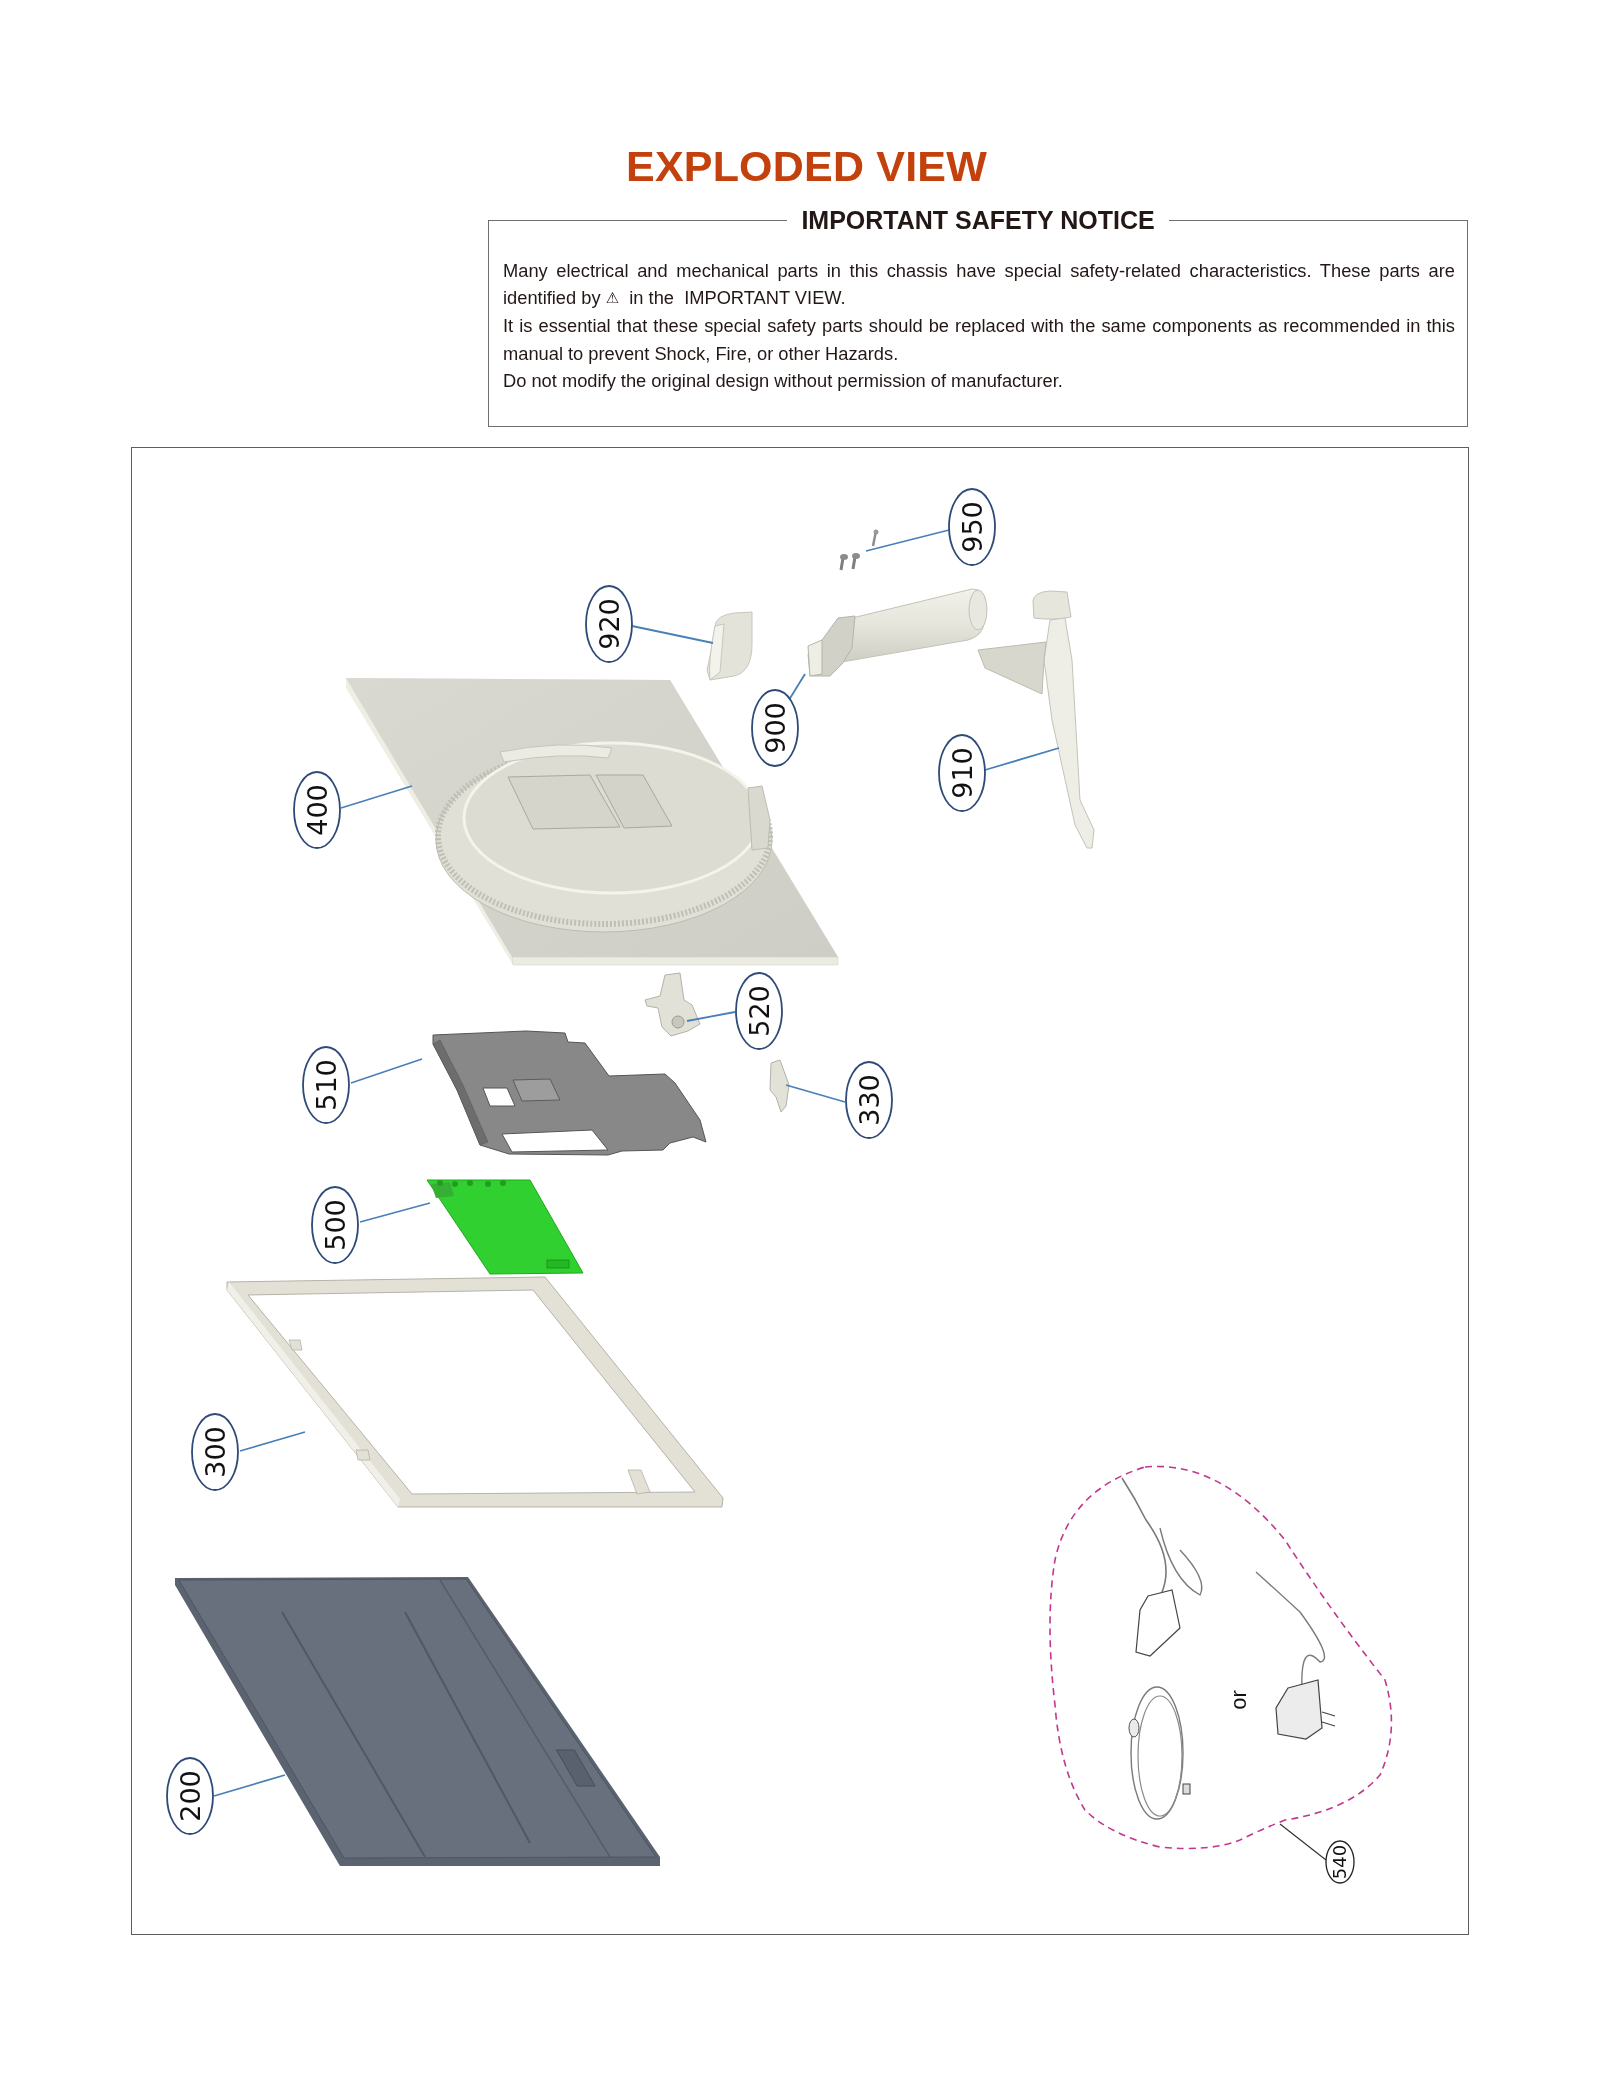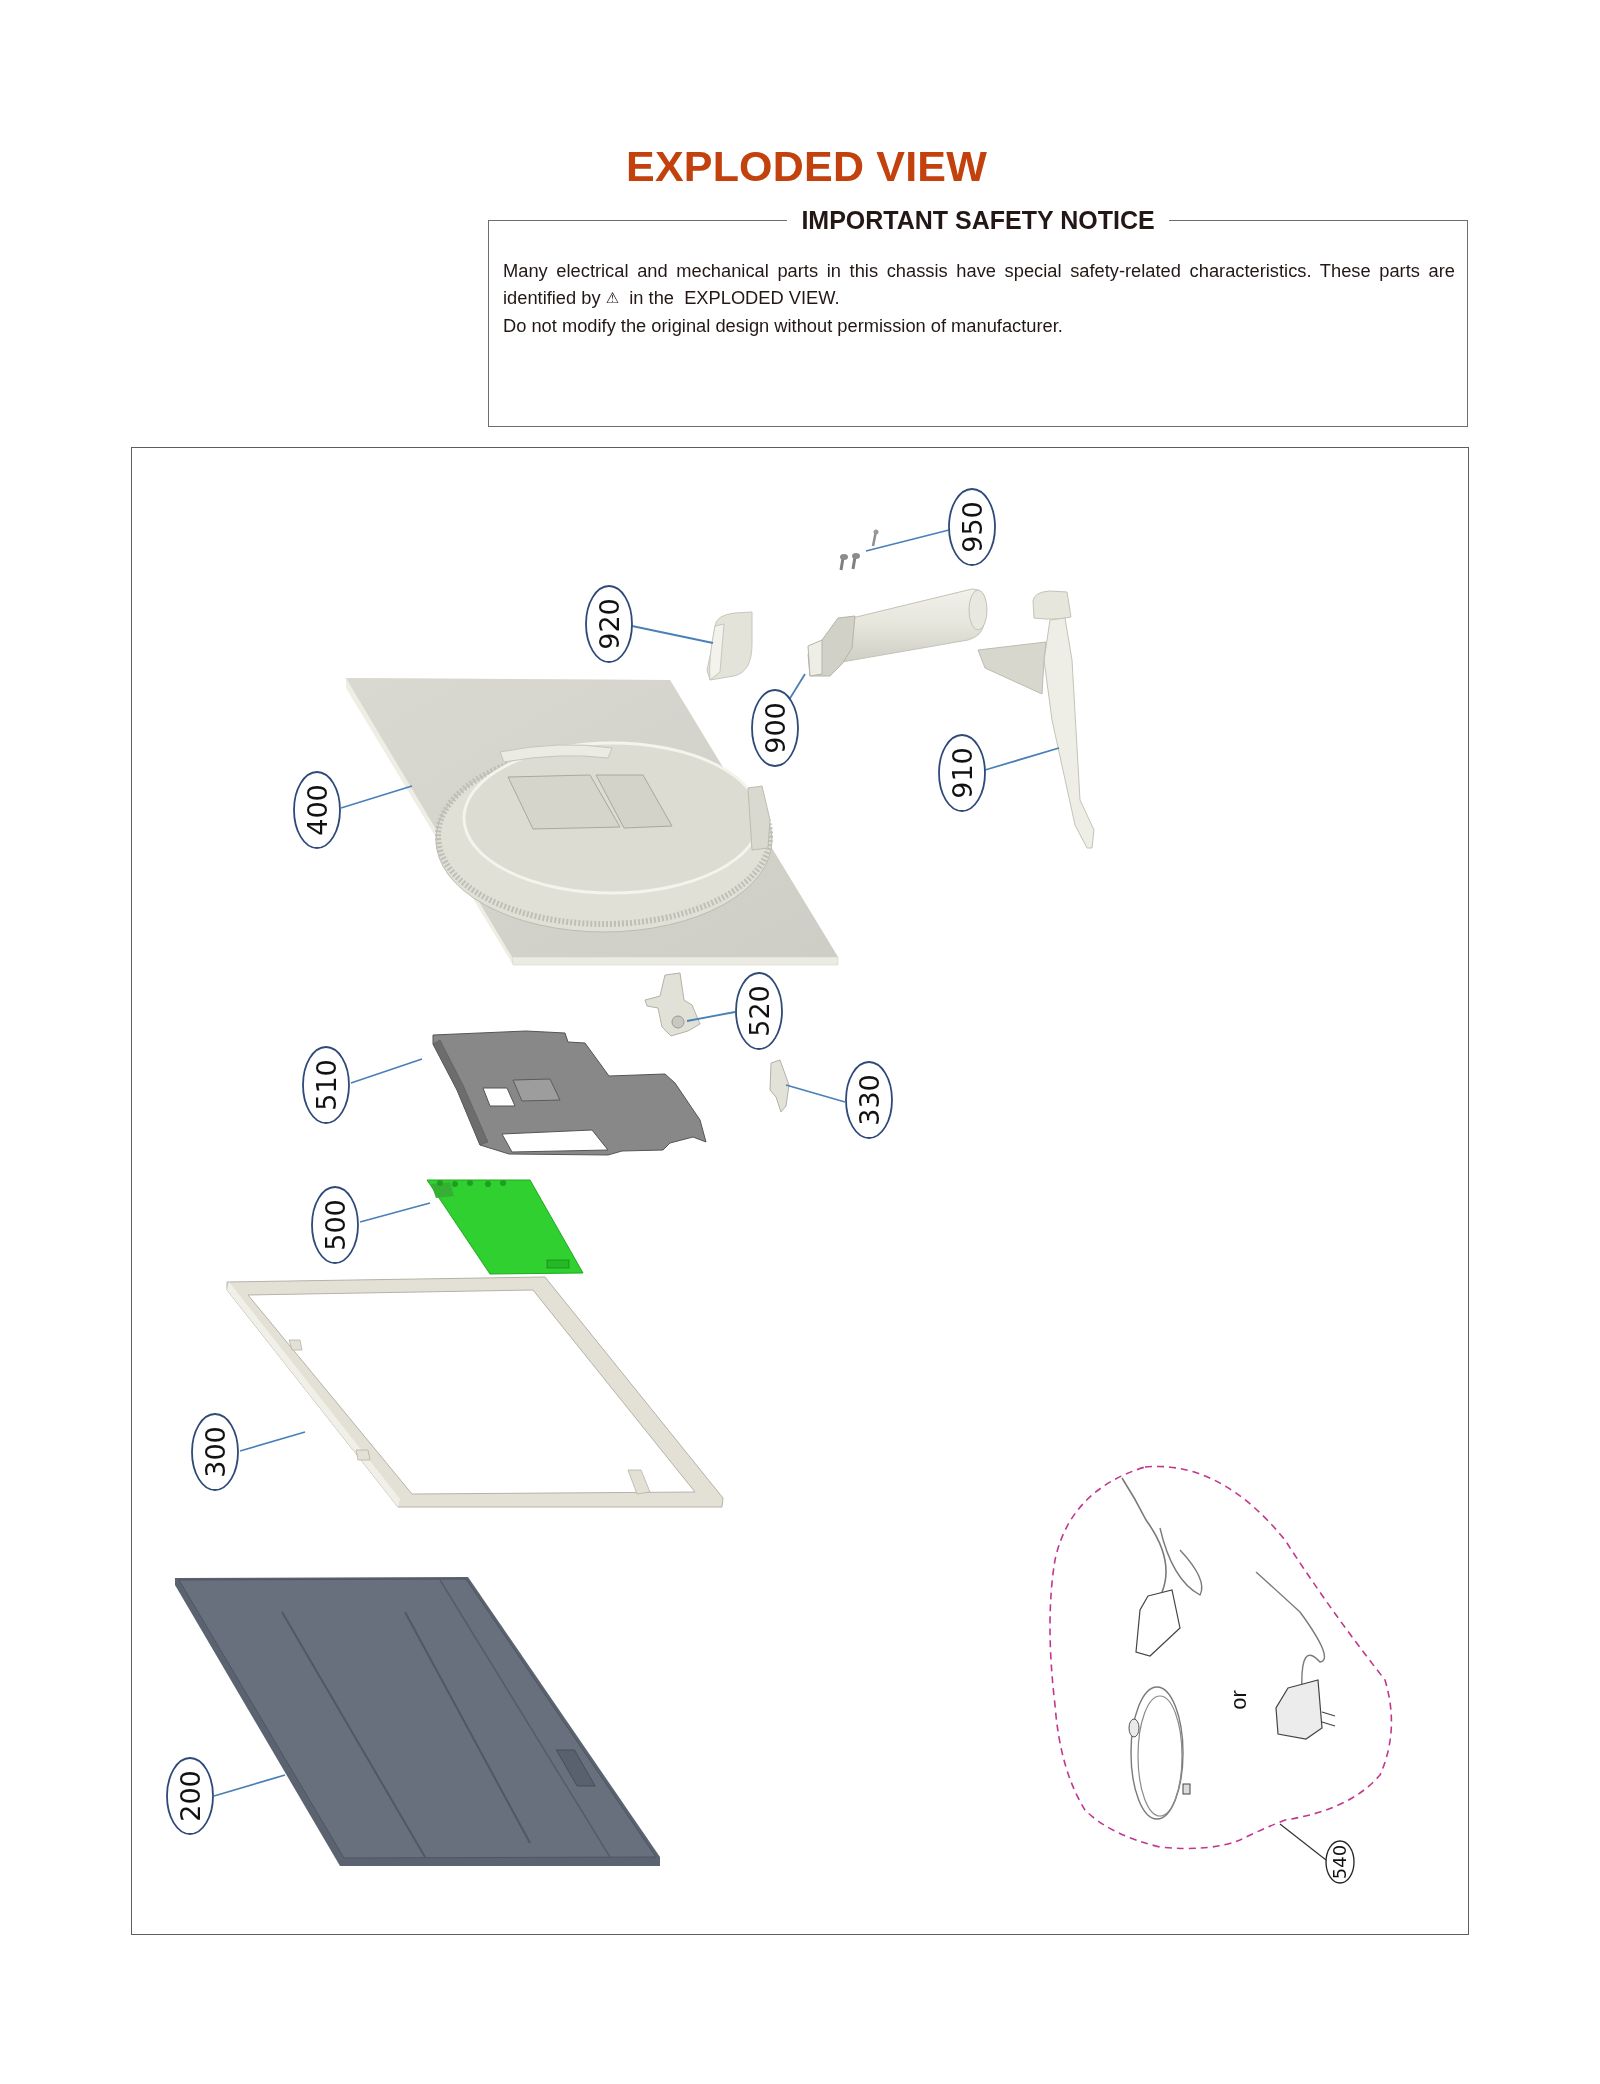--- a/index.html
+++ b/index.html
@@ -24,21 +24,22 @@
 </head>
 <body>
 
 <div class="page-title">EXPLODED VIEW</div>
 
 <div class="notice-box">
   <div class="notice-heading-wrap">
     <span>IMPORTANT SAFETY NOTICE</span>
   </div>
   <div class="notice-body">
-    <p><span>Many electrical and mechanical parts in this chassis have special safety-related characteristics. These parts are identified by </span><span style="font-size:15px;position:relative;top:-1px;">⚠</span><span style="white-space:pre;">  in the  EXPLODED VIEW.</span></p>
+    <p><span>Many electrical and mechanical parts in this chassis have special safety-related characteristics. These parts are identified by </span><span style="font-size:15px;position:relative;top:-1px;">⚠</span><span style="white-space:pre;">  in the  IMPORTANT VIEW.</span></p>
+    <p>It is essential that these special safety parts should be replaced with the same components as recommended in this manual to prevent Shock, Fire, or other Hazards.</p>
     <p>Do not modify the original design without permission of manufacturer.</p>
   </div>
 </div>
 
 <div class="drawing-frame"></div>
 
 <svg class="diagram" viewBox="0 0 1600 2084" xmlns="http://www.w3.org/2000/svg">
   <defs>
     <linearGradient id="tubeGrad" x1="0" y1="0" x2="0" y2="1">
       <stop offset="0" stop-color="#f2f1ea"></stop>

